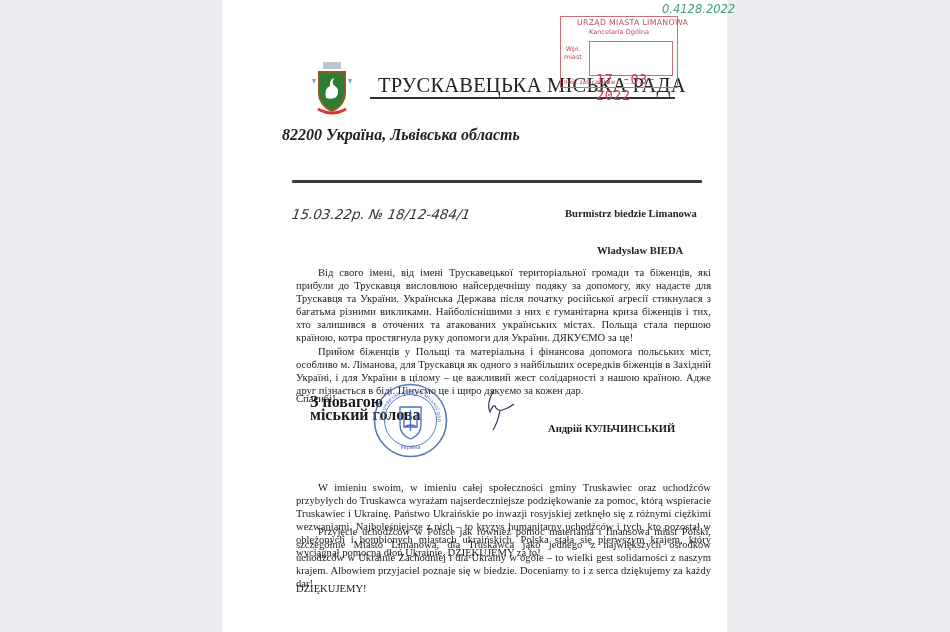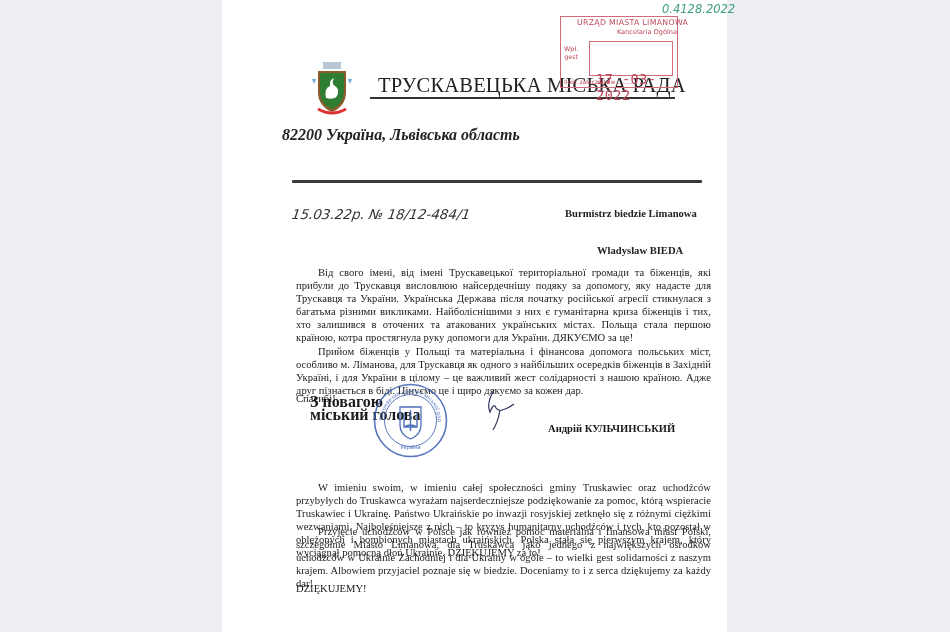--- a/index.html
+++ b/index.html
@@ -18,21 +18,21 @@
   }
   .title-rule { left:148px; top:97px; width:305px; height:1.5px; background:#333; }
   .addr { left:60px; top:127px; font-size:16px; font-weight:bold; font-style:italic; line-height:16px; color:#222; white-space:nowrap; }
   .contacts { left:349px; top:126px; font-size:11.3px; font-weight:bold; font-style:italic; line-height:13.3px; color:#222; white-space:nowrap; }
   .contacts div:first-child, .contacts div:nth-child(2) { font-size:12px; }
   .main-rule { left:70px; top:180px; width:410px; height:3px; background:#3a3a3a; border-radius:1px; }
 
   
   .stamp { left:338px; top:16px; width:116px; height:70px; border:1.5px solid #d26a78; color:#c0485a; font-family:"DejaVu Sans", sans-serif; }
   .stamp .s1 { position:absolute; left:16px; width:116px; top:1px; font-size:7.8px; font-weight:normal; letter-spacing:0.3px; }
-  .stamp .s2 { position:absolute; left:0; width:116px; top:11px; text-align:right; font-size:6.6px; }
+  .stamp .s2 { position:absolute; left:0; width:116px; top:11px; text-align:center; font-size:6.6px; }
   .stamp .datebox { position:absolute; left:28px; top:24px; width:82px; height:33px; border:1.2px solid #d26a78; }
   .stamp .date { position:absolute; left:6px; top:8px; font-size:13.5px; letter-spacing:0.5px; font-family:"DejaVu Sans Mono", monospace;margin-top:21px; }
   .stamp .wpl { position:absolute; left:3px; top:28px; font-size:6.4px; line-height:8px; text-align:center; }
   .stamp .ilosc { position:absolute; left:3px; top:61px; font-size:6px; }
   .green-note { left:440px; top:2px; font-family:"DejaVu Sans", sans-serif; font-style:italic; font-size:11.5px; color:#3e9e7a; white-space:nowrap; }
 
   
   .ref { left:70px; top:206px; font-family:"DejaVu Sans", sans-serif; font-style:italic; font-size:13.5px; color:#333; white-space:nowrap; transform:skewX(-8deg); }
   .recipient { left:343px; top:207px; font-size:10.6px; font-weight:bold; line-height:13px; color:#222; }
   .recipient div:nth-child(2) { padding-left:32px;margin-top:24px; }
@@ -75,21 +75,21 @@
   </div>
 
 
   <div class="abs main-rule"></div>
 
   <div class="abs stamp">
     <div class="s1">URZĄD MIASTA LIMANOWA</div>
     <div class="s2">Kancelaria Ogólna</div>
     <div class="wpl">
       <div>Wpł.</div>
-      <div>gest</div>
+      <div>miast</div>
     </div>
     <div class="datebox">
       <div class="date">17 -03- 2022</div>
     </div>
     <div class="ilosc">Ilość załączników .........</div>
   </div>
   <div class="abs green-note">0.4128.2022</div>
 
   <div class="abs ref">15.03.22р. № 18/12-484/1</div>
   <div class="abs recipient">

